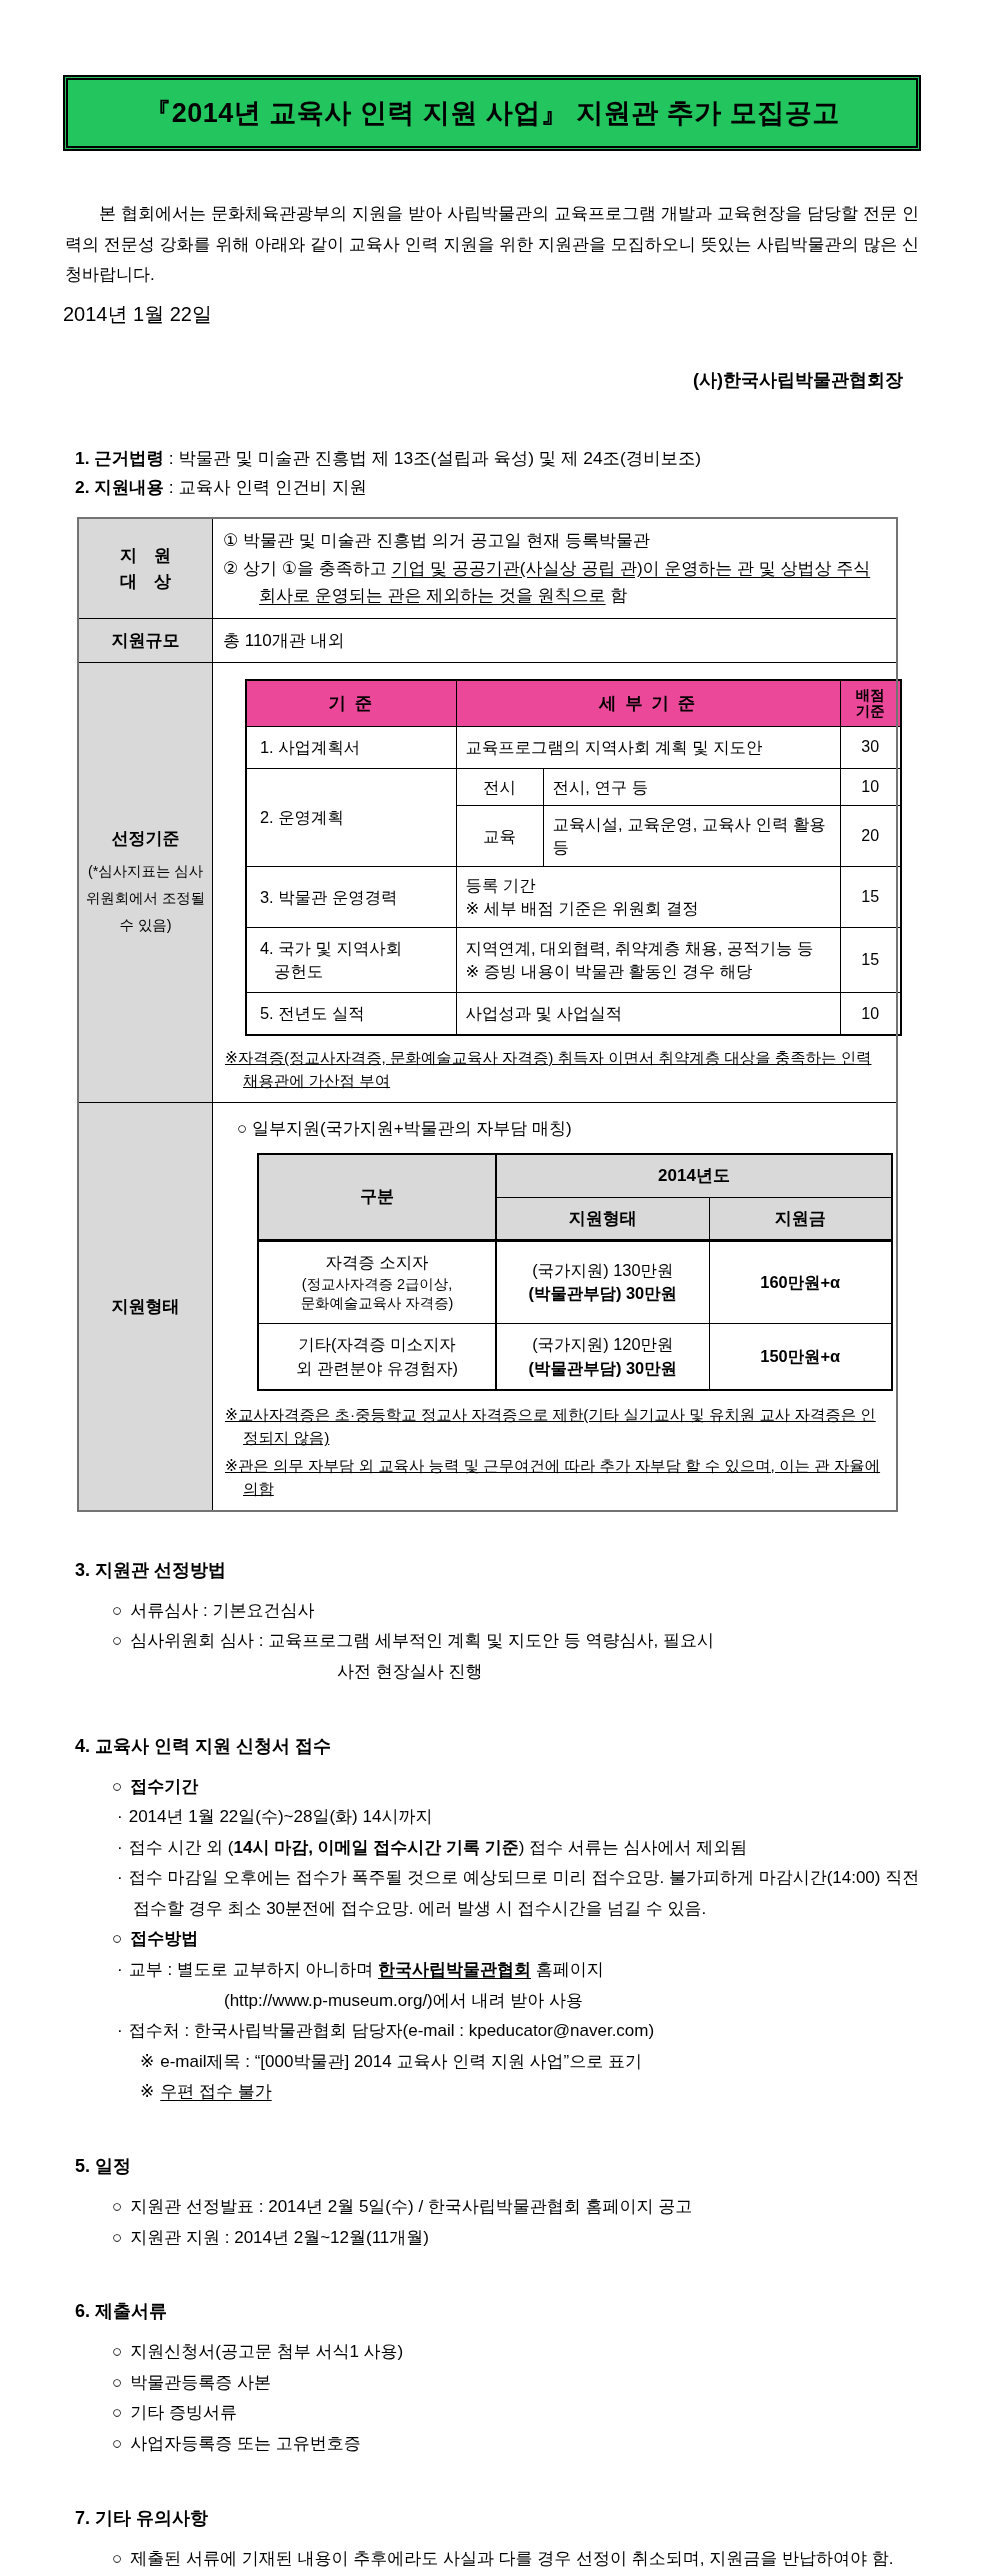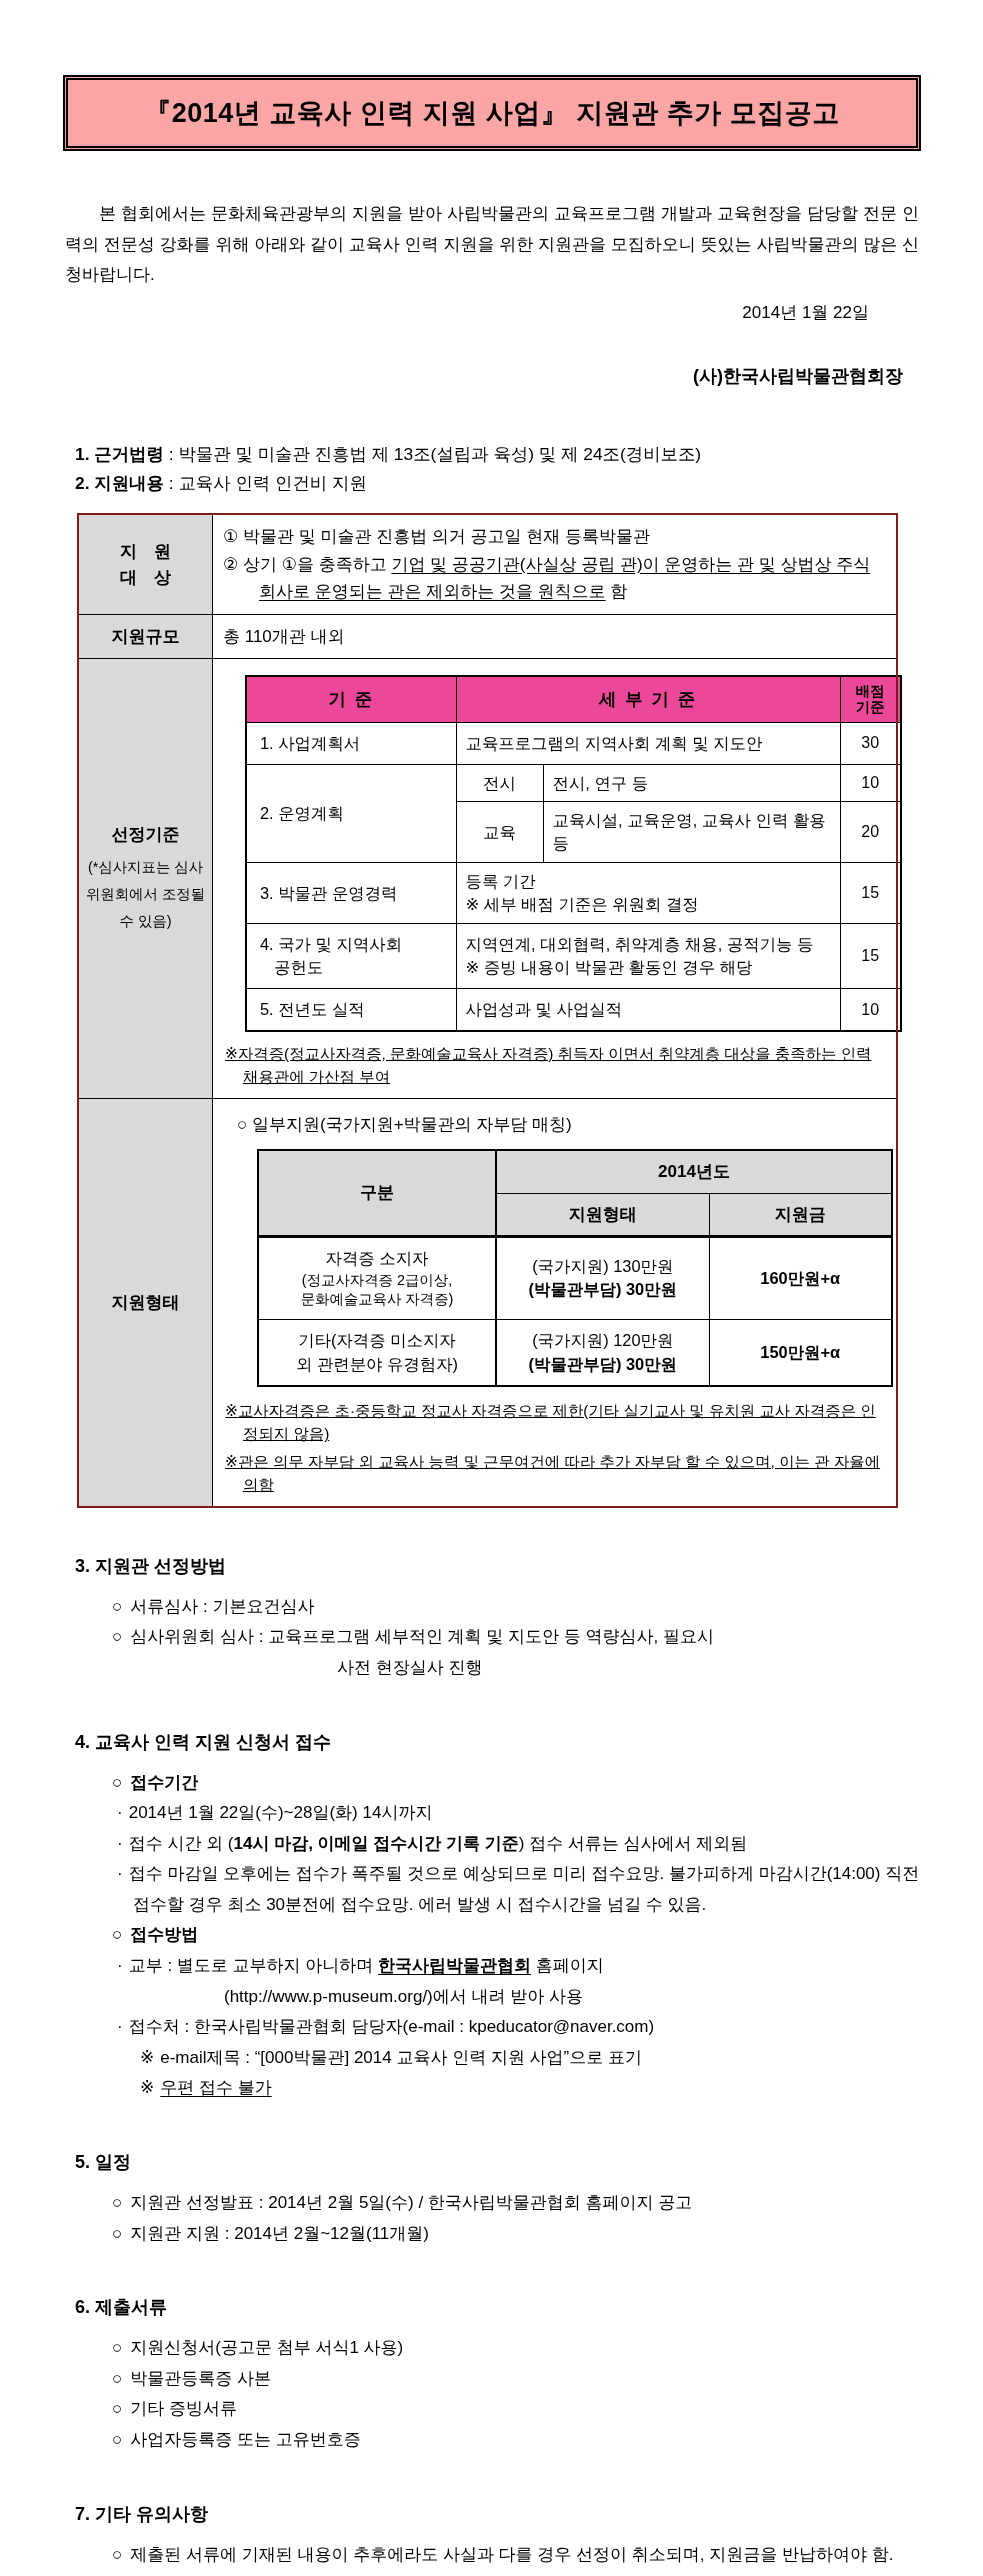--- a/index.html
+++ b/index.html
@@ -5,37 +5,37 @@
   html,body { margin:0; padding:0; }
   body {
     width: 984px; height: 2576px; overflow: hidden;
     background: #ffffff; color: #000;
     font-family: "Liberation Sans", "DejaVu Sans", sans-serif;
   }
   .page { padding: 75px 63px 0 63px; }
 
   
   .title-box {
-    border: 5px double #000; background: #fca5a5;
+    border: 5px double #000; background: #22c55e;
     text-align: center; padding: 15px 4px; margin-bottom: 48px;
   }
   .title { font-size: 27px; font-weight: bold; letter-spacing: 0.5px; }
 
   
   .intro { font-size: 17px; line-height: 1.8; text-align: justify; text-indent: 34px; margin: 0 2px 4px 2px; }
-  .date-line { text-align: right; font-size: 17px; margin: 10px 52px 0 0; }
+  .date-line { font-size: 20px; margin: 10px 52px 0 0; }
   .signer-line { text-align: right; font-size: 18px; font-weight: bold; margin: 40px 18px 0 0; }
 
   
   .law-list { margin: 52px 0 0 12px; font-size: 17.4px; line-height: 1.65; }
   .law-list .lab { font-weight: bold; }
 
   
   table { border-collapse: collapse; }
-  .main-table { margin: 16px 0 0 14px; width: 821px; border: 2px solid #7f1d1d; table-layout: fixed; }
+  .main-table { margin: 16px 0 0 14px; width: 821px; border: 2px solid #737373; table-layout: fixed; }
   .main-table > tbody > tr > td { border: 1px solid #000; vertical-align: middle; }
   .hcell {
     background: #d9d9d9; width: 125px; text-align: center;
     font-weight: bold; font-size: 17px; line-height: 1.5; padding: 8px 4px;
   }
   .hcell .note { font-weight: normal; font-size: 14.4px; line-height: 1.9; margin-top: 6px; }
   .ccell { padding: 8px 10px; font-size: 17px; line-height: 1.62; }
   .hang { padding-left: 36px; text-indent: -36px; }
   .ul { text-decoration: underline; text-underline-offset: 3px; }
   .bd { font-weight: bold; }

